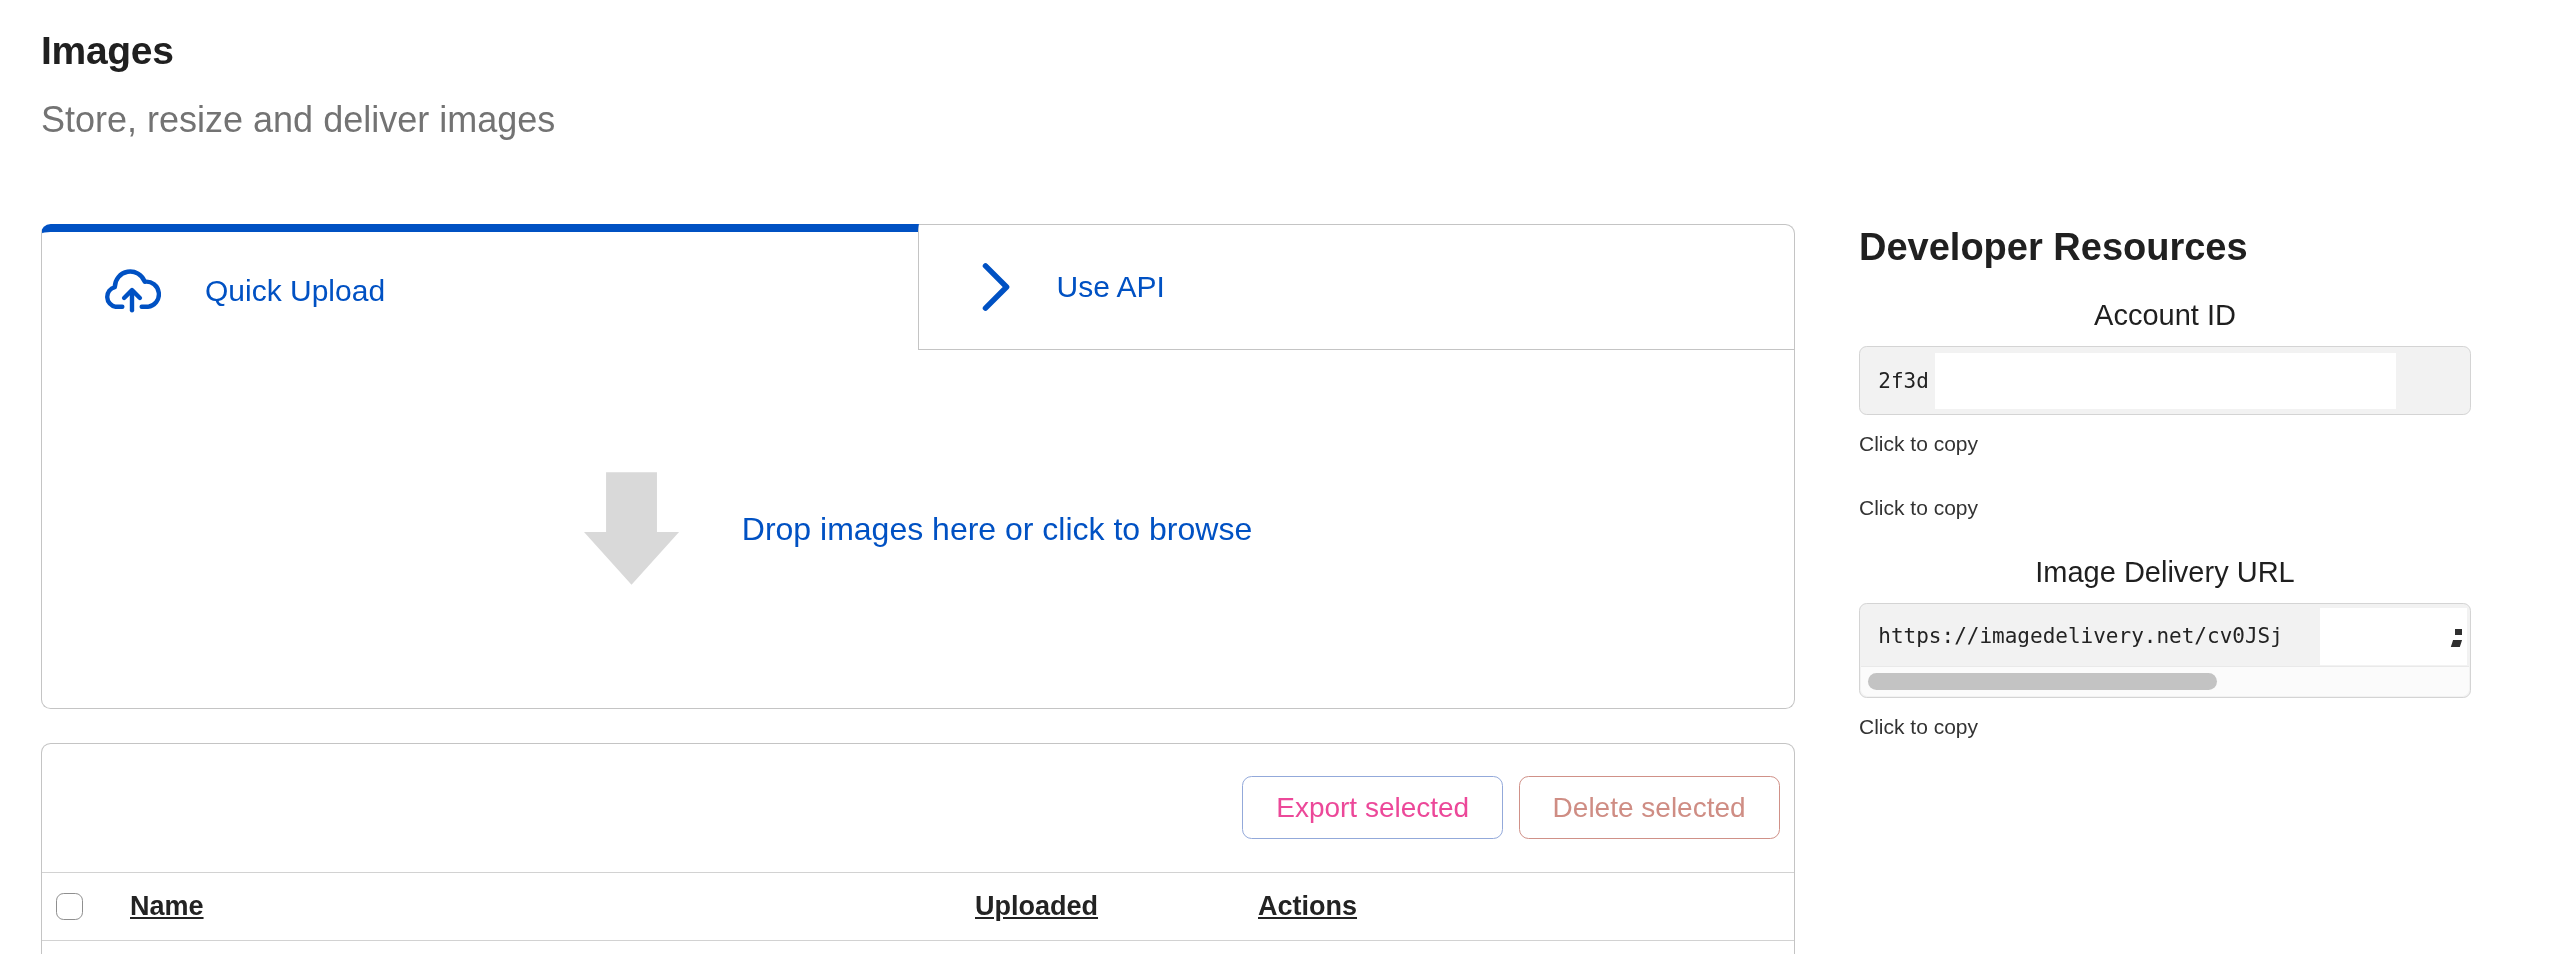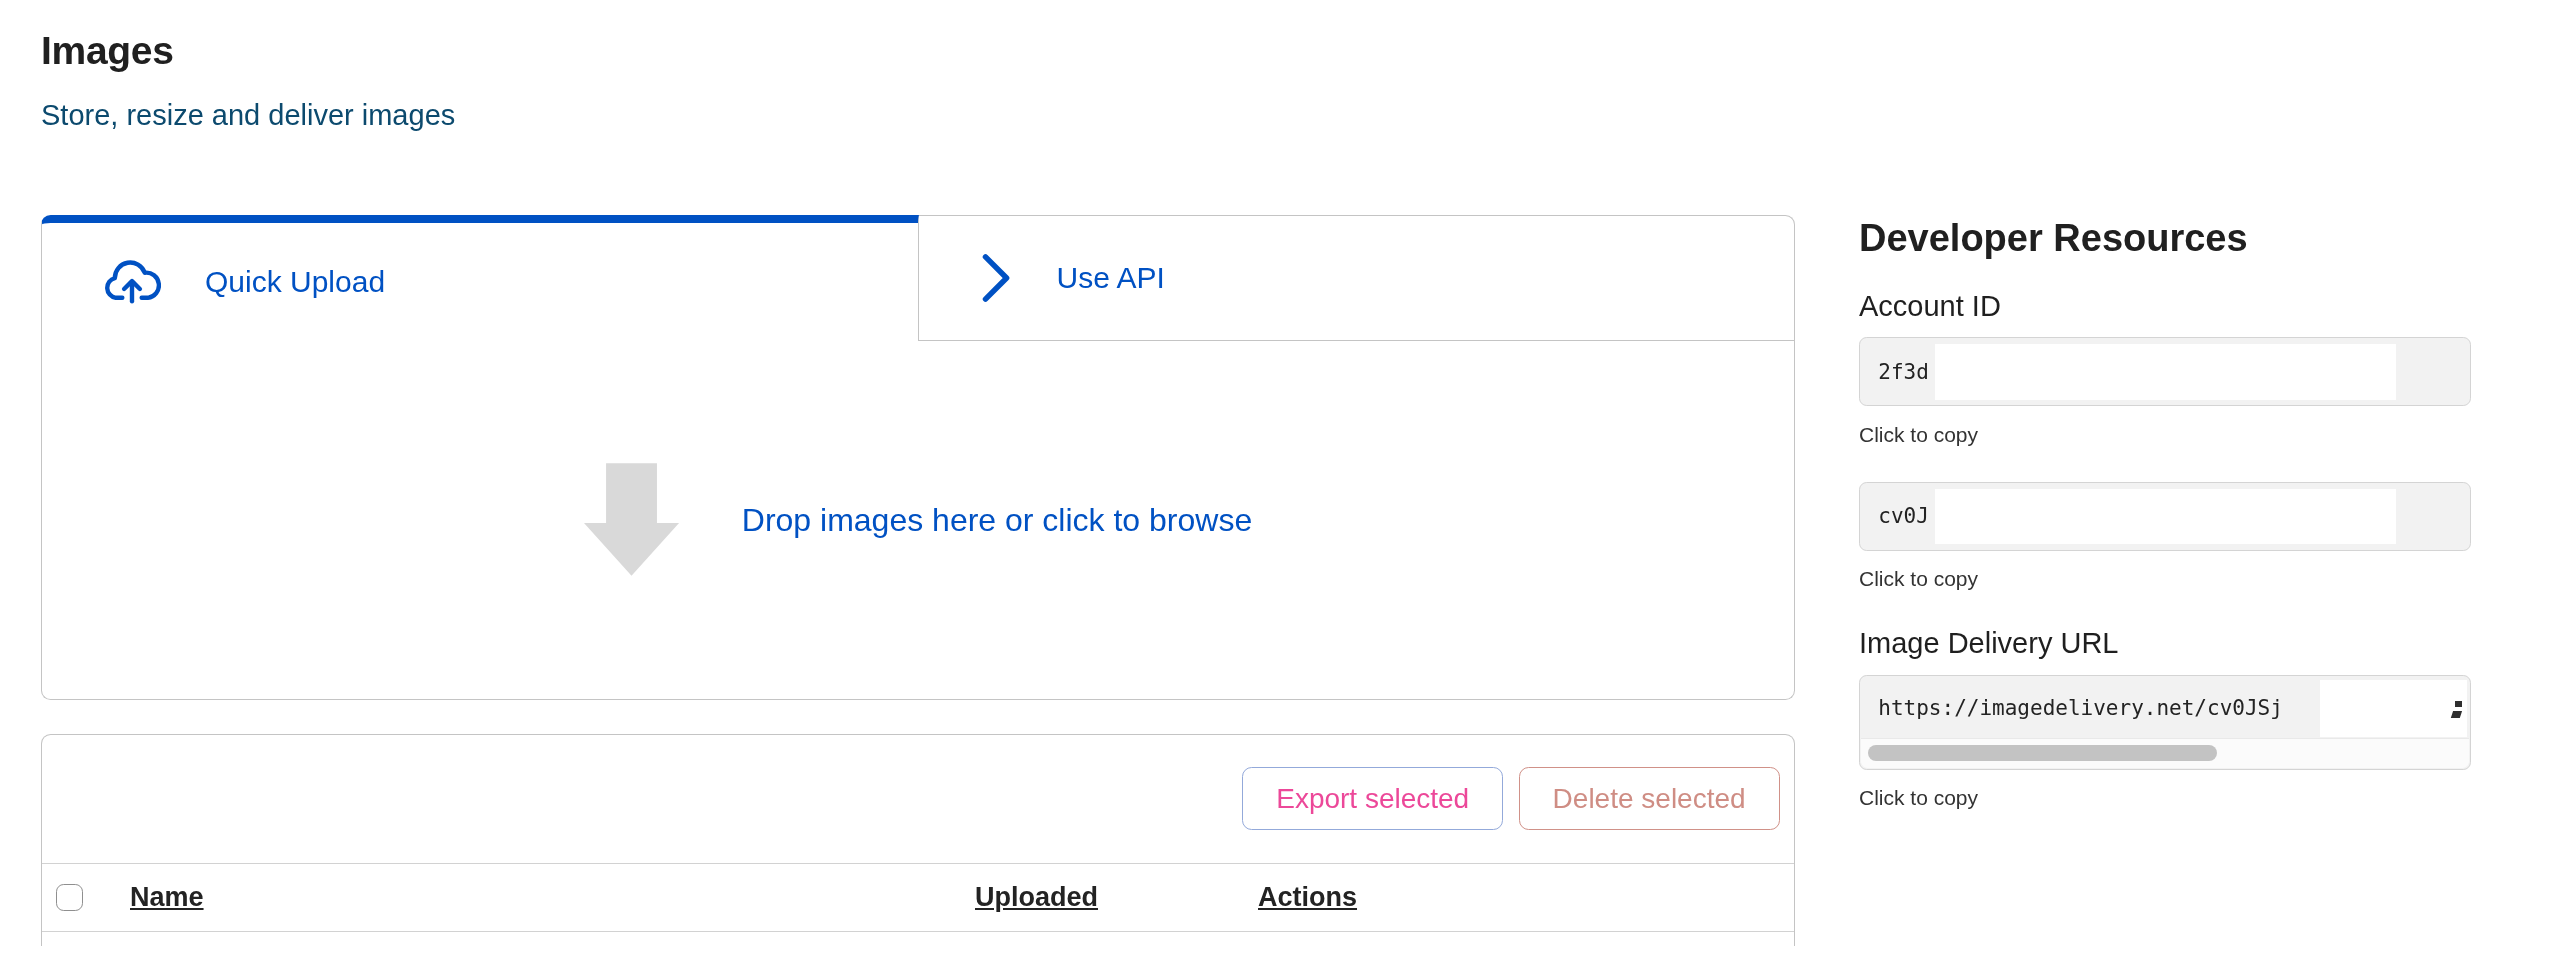--- a/index.html
+++ b/index.html
@@ -6,21 +6,21 @@
   html,body { background:#ffffff; }
   body {
     width:2576px; height:954px; overflow:hidden;
     font-family:"Liberation Sans", sans-serif;
     color:#1d1d1d;
     position:relative;
   }
   .page { padding:29px 0 0 41px; }
 
   .page-title { font-size:39px; font-weight:700; letter-spacing:-0.3px; color:#202020; }
-  .page-subtitle { font-size:29px; margin-top:26px; color:#0c4a6e; }
+  .page-subtitle { font-size:36px; margin-top:26px; color:#737373; }
 
   .content { display:flex; margin-top:83px; align-items:flex-start; }
   .main { width:1754px; flex:none; }
   .sidebar { width:623px; flex:none; margin-left:64px; }
 
   
   .tab-strip { display:flex; height:126px; }
   .tab {
     flex:1; display:flex; align-items:center;
     padding-left:61px; gap:44px;
@@ -83,21 +83,21 @@
   .col-uploaded { width:283px; }
   .col-actions { flex:1; }
   .checkbox {
     width:27px; height:27px; border:1.9px solid #8f8f8f; border-radius:7.7px;
     background:#fff; cursor:pointer; display:inline-block;
   }
 
   
   .sidebar h2 { font-size:38px; font-weight:700; color:#202020; margin:1.9px 0 29px; }
   .resource { margin-bottom:31px; width:612px; }
-  .resource-label { font-size:29px; line-height:35px; margin-bottom:13.5px; color:#1f1f1f; }
+  .resource-label { font-size:29px; line-height:35px; margin-bottom:13.5px; color:#1f1f1f;text-align:center; }
   .resource-field {
     position:relative; width:612px; height:69px;
     background:#f2f2f2; border:1.9px solid #d4d4d4; border-radius:7.7px;
     display:flex; align-items:center; padding:0 18.3px;
     font-family:"DejaVu Sans Mono", monospace; font-size:21px; color:#232323;
     cursor:pointer; overflow:hidden; white-space:nowrap;
   }
   .resource-field.url-field { height:95px; align-items:flex-start; padding-top:20px; }
   .redaction { position:absolute; background:#ffffff; top:5.8px; bottom:5.8px; left:75px; right:74px; }
   .r-url { top:3.8px; bottom:32px; left:460px; right:2.9px; }
@@ -188,24 +188,20 @@
       <div class="resource">
         <div class="resource-label">Account ID</div>
         <div class="resource-field">
           <span>2f3d</span>
           <span class="redaction"></span>
         </div>
         <div class="copy-hint">Click to copy</div>
       </div>
 
       <div class="resource">
-        <div class="resource-field">
-          <span>cv0J</span>
-          <span class="redaction"></span>
-        </div>
         <div class="copy-hint">Click to copy</div>
       </div>
 
       <div class="resource">
         <div class="resource-label">Image Delivery URL</div>
         <div class="resource-field url-field">
           <span>https://imagedelivery.net/cv0JSj</span>
           <span class="redaction r-url"></span>
           <span class="peek"></span>
           <span class="scroll-strip">

